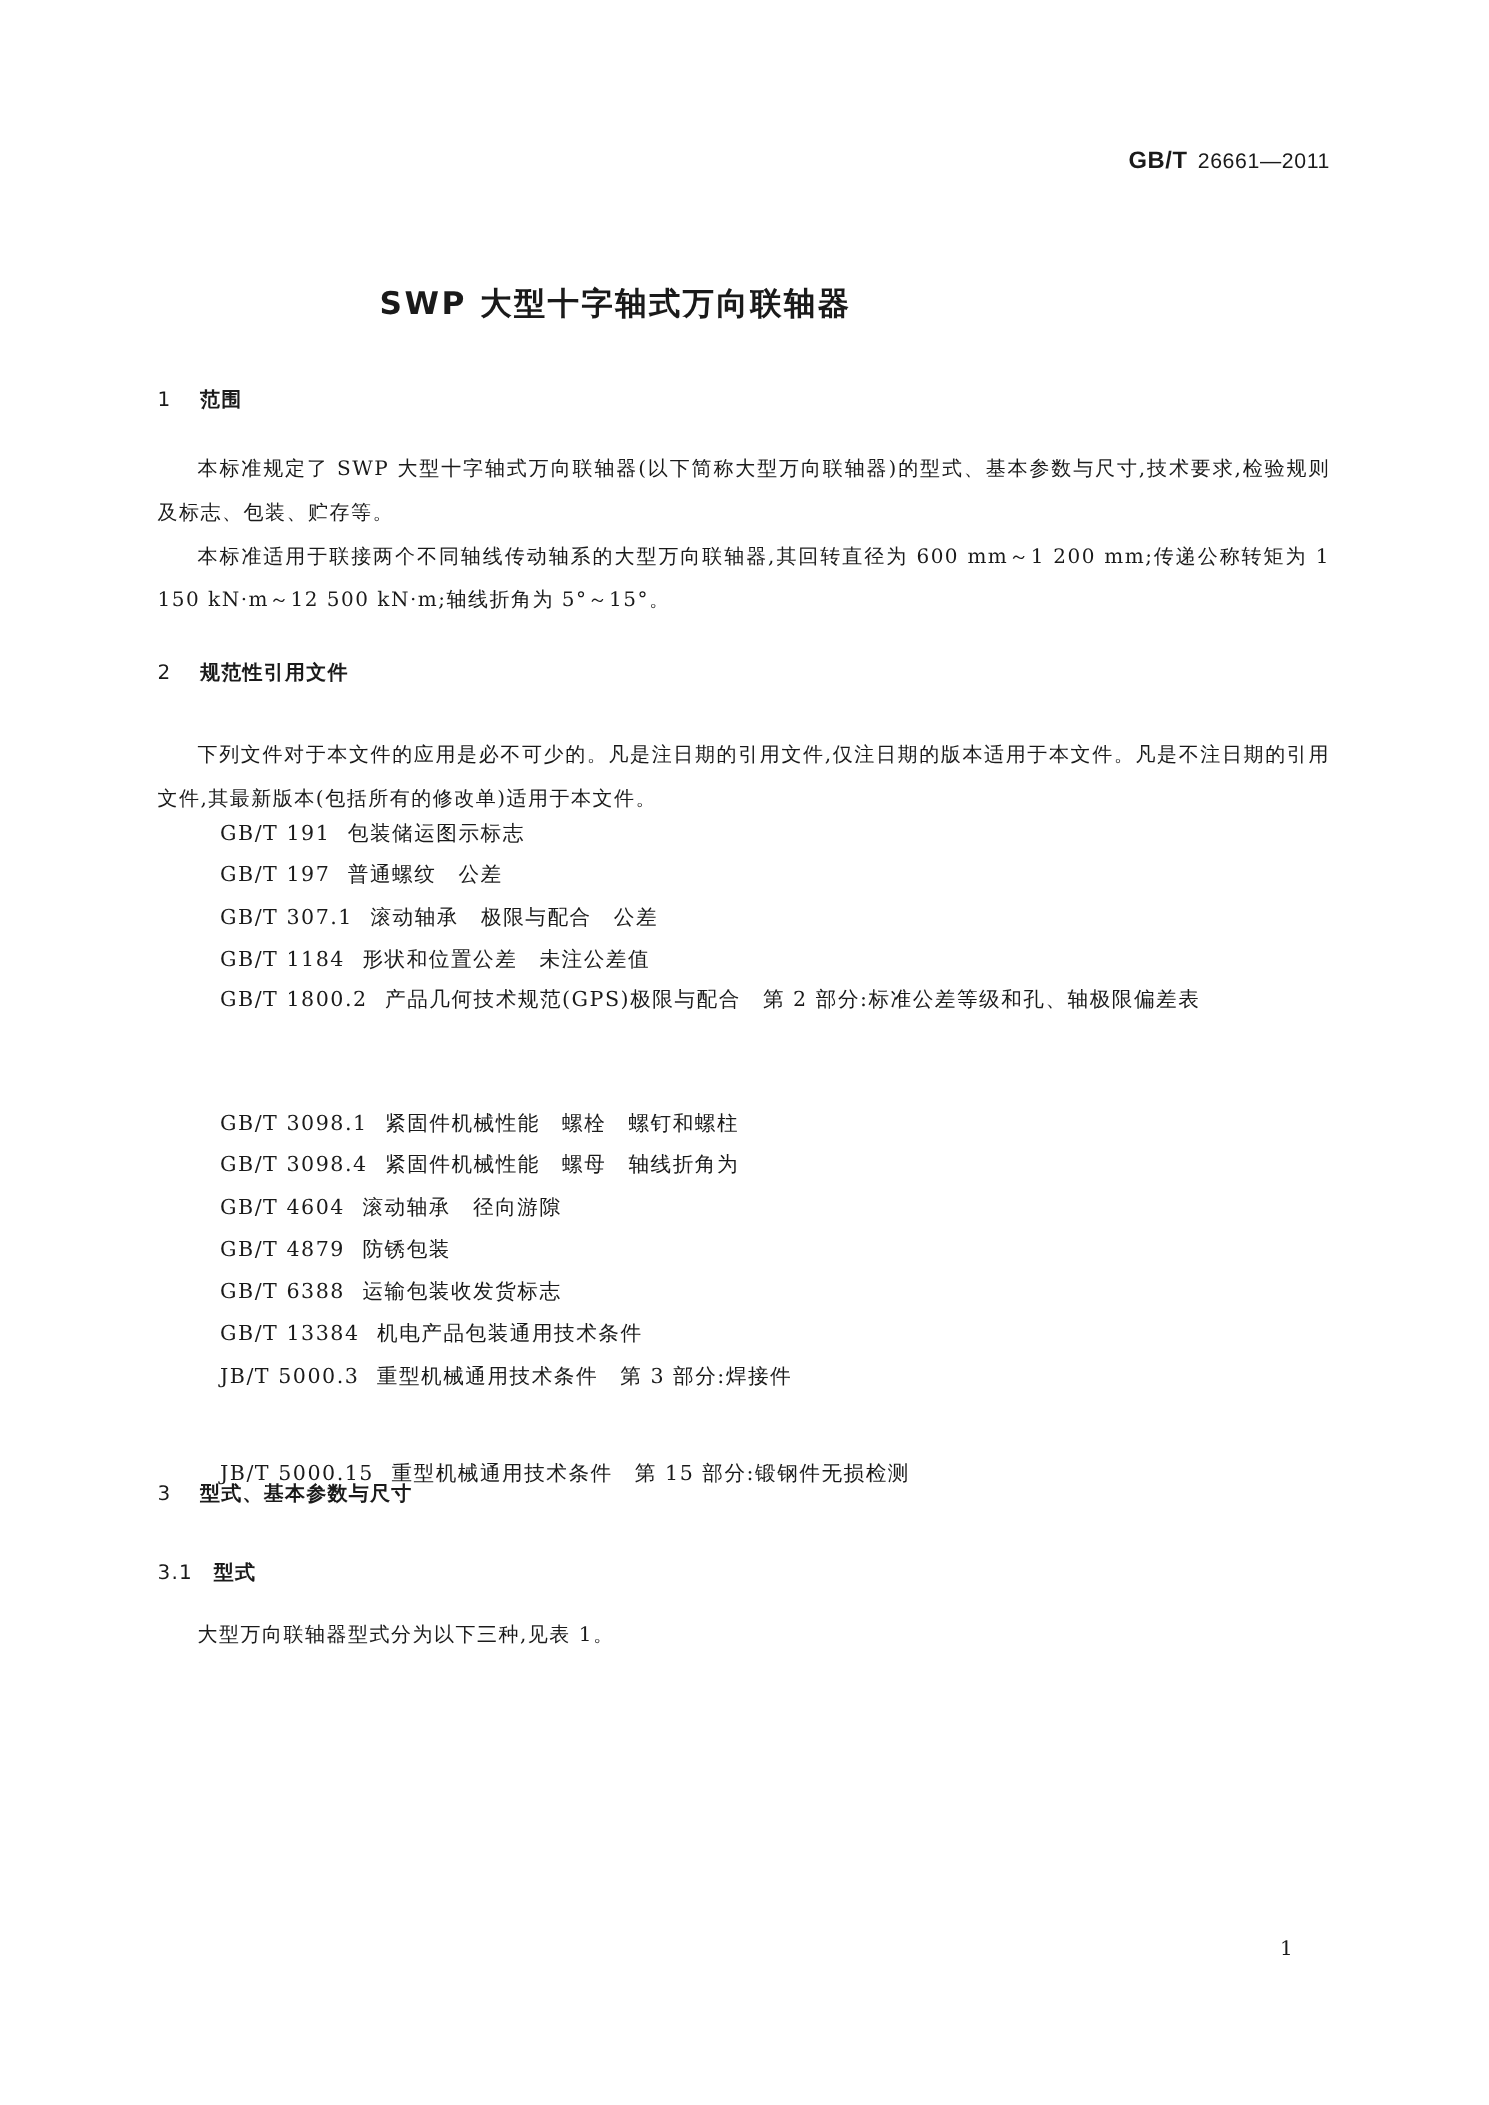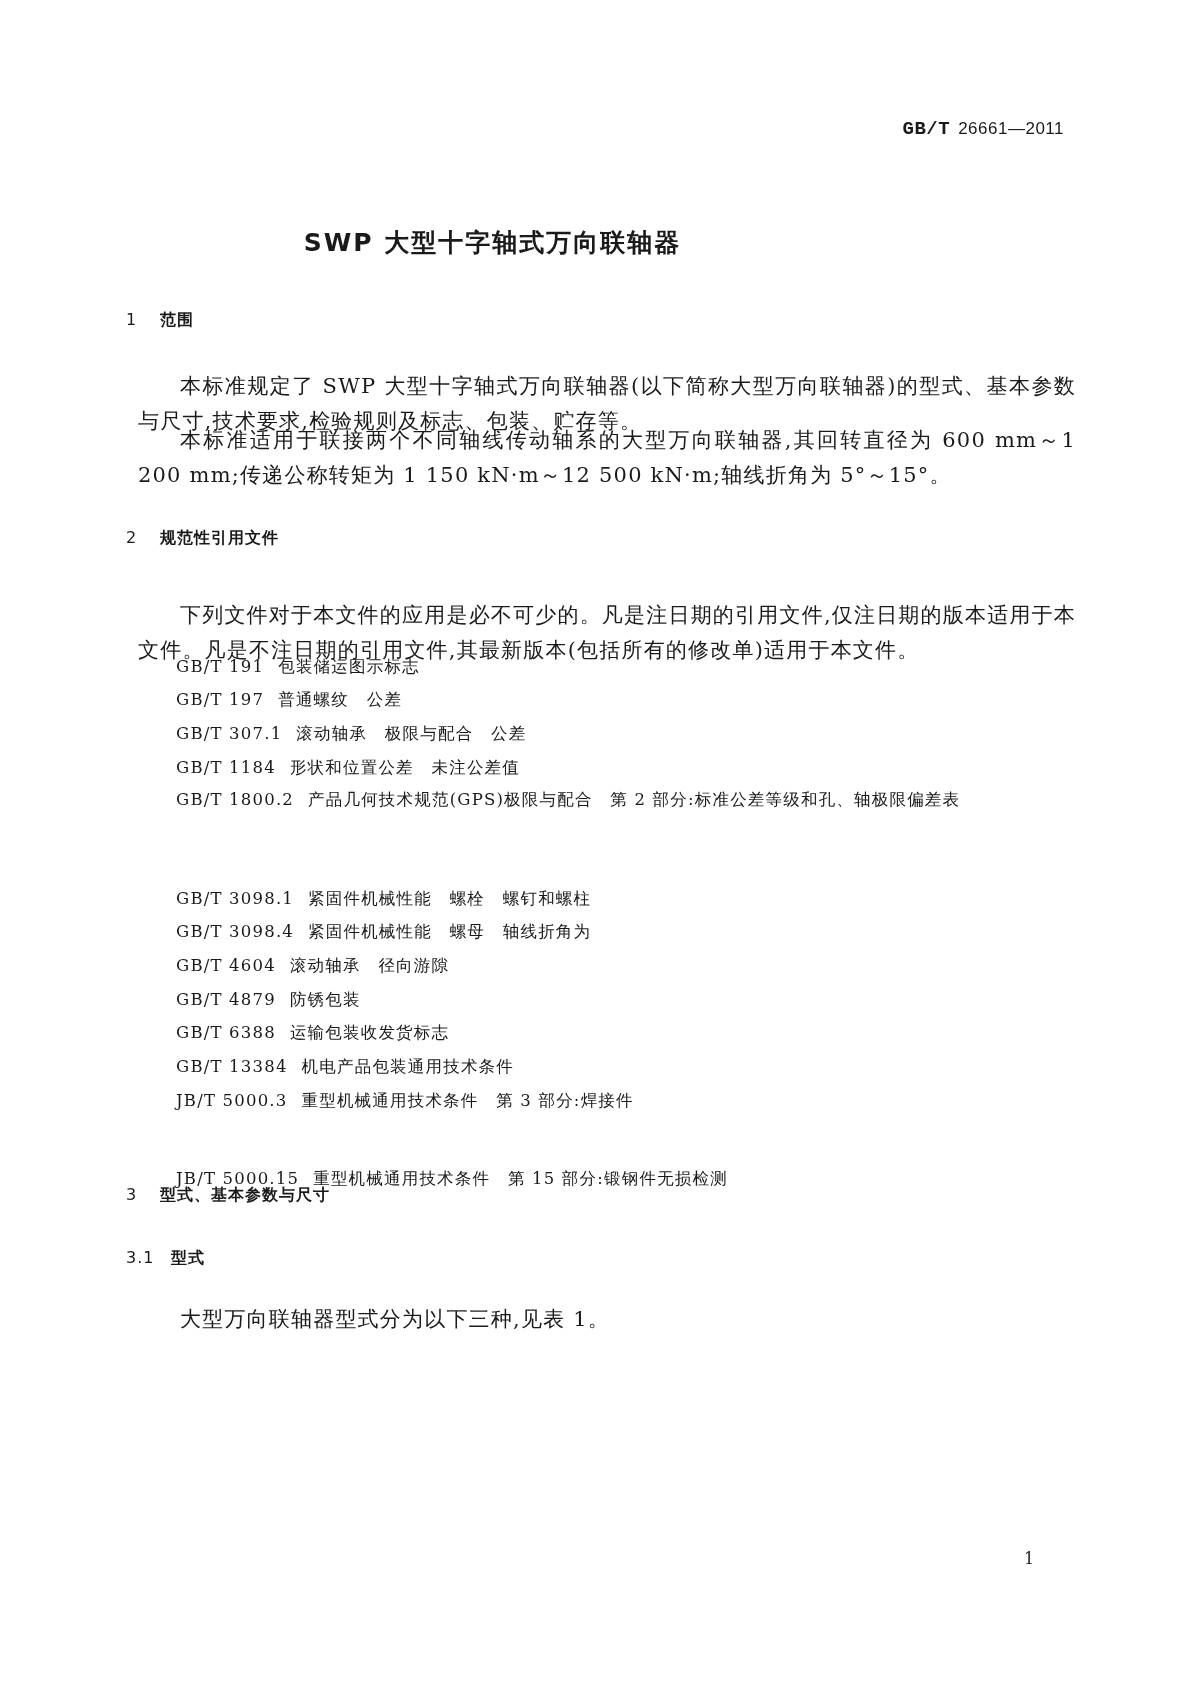--- a/index.html
+++ b/index.html
@@ -1,48 +1,48 @@
 <!DOCTYPE html>
 <html><head>
 <meta charset="utf-8">
 <style>
   html, body { margin: 0; padding: 0; background: #ffffff; }
   body { width: 1191px; height: 1684px; position: relative; overflow: hidden;
          font-family: "DejaVu Serif", "Liberation Serif", serif; color: #1a1a1a; }
   .std-code { position: absolute; top: 118px; right: 127px; font-size: 17px; letter-spacing: 0.5px; }
-  .std-code .prefix { font-family: Liberation Mono, monospace; font-weight: bold; font-size: 19px; }
+  .std-code .prefix { font-family: Liberation Sans, sans-serif; font-weight: bold; font-size: 19px; }
   .std-code .num { font-family: "Liberation Sans", sans-serif; font-size: 17px; margin-left: 8px; }
   .doc-title { position: absolute; top: 226px; left: 0; width: 985px; text-align: center;
                font-family: "DejaVu Sans", sans-serif; font-weight: bold; font-size: 25px; letter-spacing: 2px; }
   .heading { position: absolute; left: 126px; font-family: "DejaVu Sans", sans-serif; font-weight: bold; font-size: 16px; letter-spacing: 1px; }
   .heading .hnum { display: inline-block; width: 34px; font-weight: normal; }
   .heading.sub .hnum { width: 45px; }
-  .para { position: absolute; left: 126px; width: 938px; font-size: 21px; line-height: 35px; letter-spacing: 1.2px;
-          text-align: justify; text-indent: 2em; margin: 12px; }
+  .para { position: absolute; left: 126px; width: 938px; font-size: 16px; line-height: 35px; letter-spacing: 1.2px;
+          text-align: justify; text-indent: 2em; margin: 0; }
   .ref { position: absolute; left: 176px; font-size: 16.5px; letter-spacing: 1.2px; white-space: nowrap; }
   .ref .code { display: inline-block; margin-right: 14px; }
   .ref-wrap { position: absolute; left: 126px; width: 938px; font-size: 16.5px; line-height: 35px; letter-spacing: 1.2px;
               text-indent: 50px; margin: 0; text-align: justify; }
   .ref-wrap .code { margin-right: 14px; }
   .page-num { position: absolute; top: 1549px; left: 1024px; font-size: 16px; }
 </style>
 </head>
 <body>
 
 <div class="std-code">
   <span class="prefix">GB/T</span><span class="num">26661—2011</span>
 </div>
 
 <div class="doc-title">SWP 大型十字轴式万向联轴器</div>
 
 <div class="heading" style="top:310px;">
   <span class="hnum">1</span><span>范围</span>
 </div>
 <p class="para" style="top:357px;">本标准规定了 SWP 大型十字轴式万向联轴器(以下简称大型万向联轴器)的型式、基本参数与尺寸,技术要求,检验规则及标志、包装、贮存等。</p>
-<p class="para" style="top:411px;">本标准适用于联接两个不同轴线传动轴系的大型万向联轴器,其回转直径为 600 mm～1 200 mm;传递公称转矩为 1 150 kN·m～12 500 kN·m;轴线折角为 5°～15°。</p>
+<p class="para" style="top:427px;">本标准适用于联接两个不同轴线传动轴系的大型万向联轴器,其回转直径为 600 mm～1 200 mm;传递公称转矩为 1 150 kN·m～12 500 kN·m;轴线折角为 5°～15°。</p>
 
 <div class="heading" style="top:528px;">
   <span class="hnum">2</span><span>规范性引用文件</span>
 </div>
 <p class="para" style="top:586px;">下列文件对于本文件的应用是必不可少的。凡是注日期的引用文件,仅注日期的版本适用于本文件。凡是不注日期的引用文件,其最新版本(包括所有的修改单)适用于本文件。</p>
 
 <div class="ref" style="top:656px;"><span class="code">GB/T 191</span><span>包装储运图示标志</span></div>
 <div class="ref" style="top:689px;"><span class="code">GB/T 197</span><span>普通螺纹　公差</span></div>
 <div class="ref" style="top:723px;"><span class="code">GB/T 307.1</span><span>滚动轴承　极限与配合　公差</span></div>
 <div class="ref" style="top:757px;"><span class="code">GB/T 1184</span><span>形状和位置公差　未注公差值</span></div>

